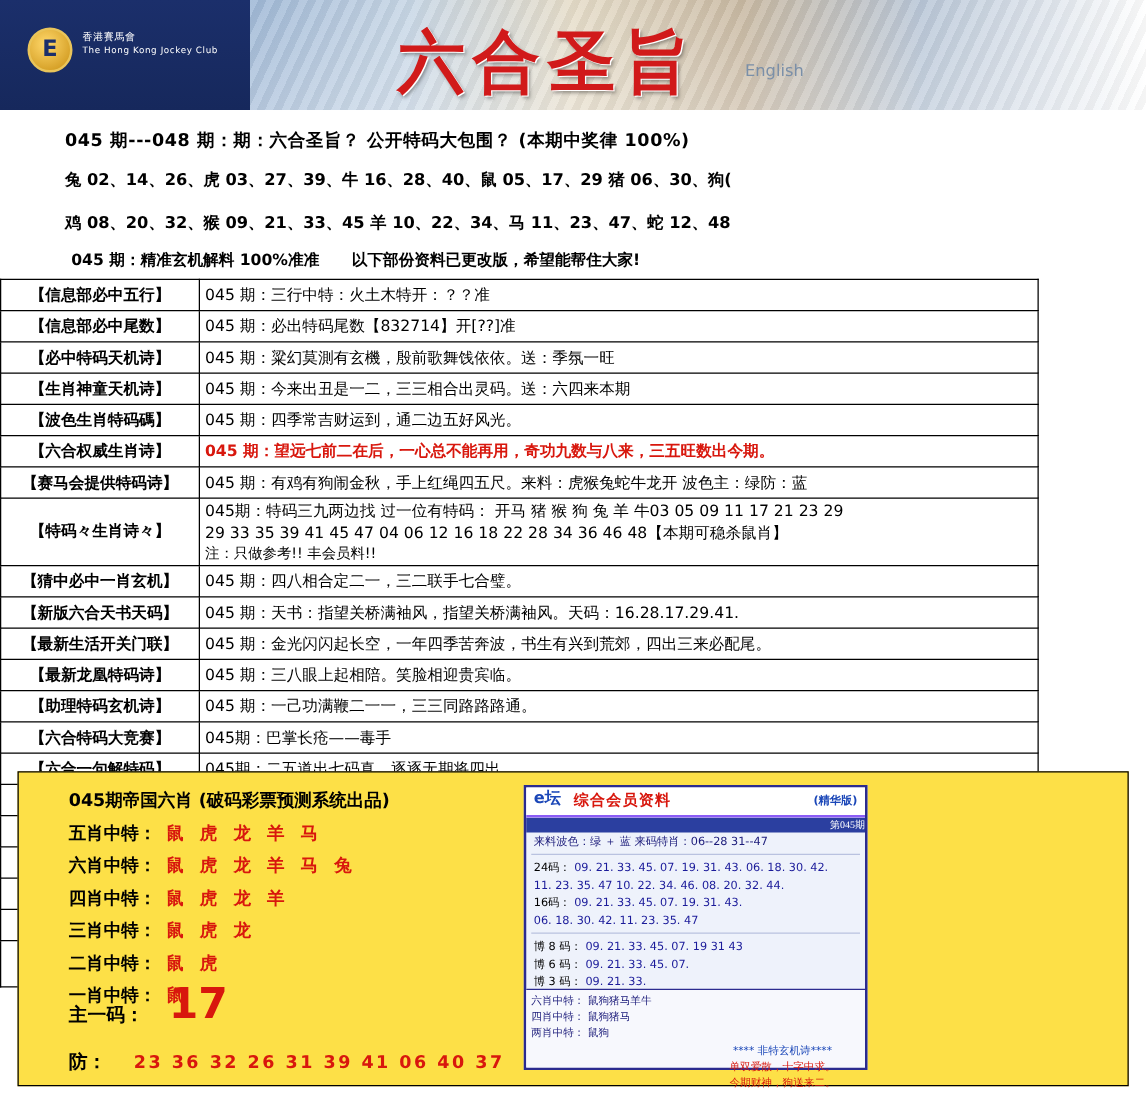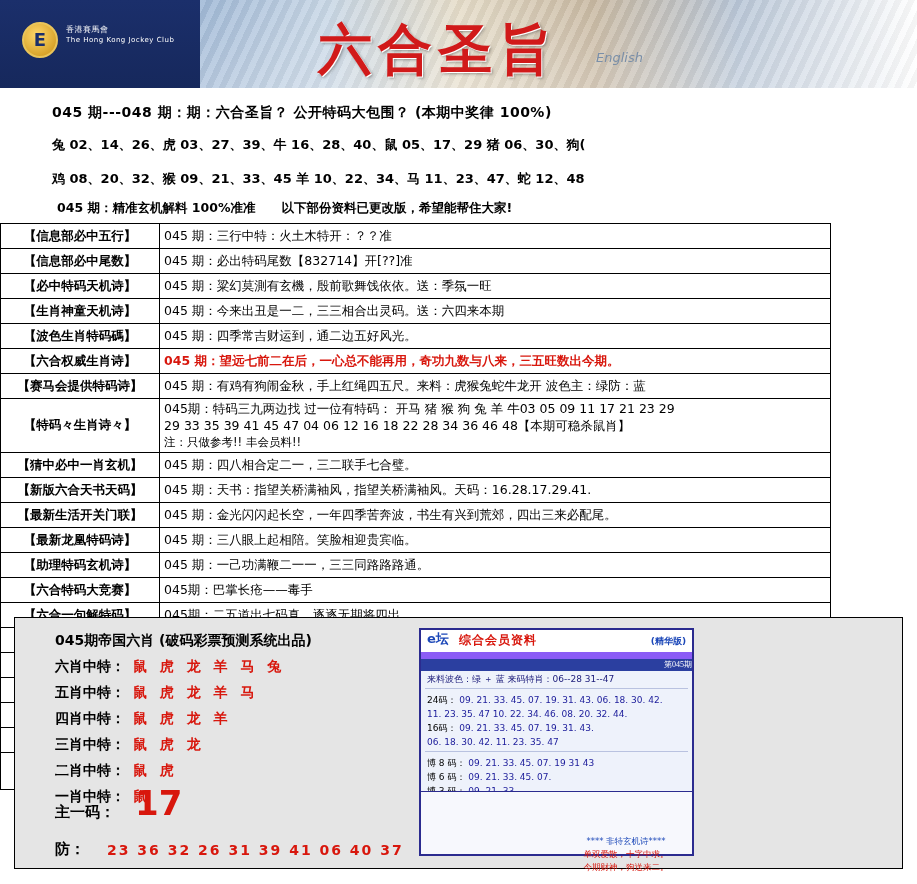--- a/index.html
+++ b/index.html
@@ -47,21 +47,21 @@
     background:repeating-linear-gradient(115deg,rgba(255,255,255,.12) 0 6px,rgba(0,0,0,.04) 6px 12px);
   }
   .banner-title{
     position:absolute;left:318px;top:14px;
     font-family:"DejaVu Sans","Liberation Sans",sans-serif;
     font-size:54px;font-weight:bold;color:#d11a1a;letter-spacing:6px;
     text-shadow:1px 1px 0 #fff,2px 2px 3px rgba(0,0,0,.35);
     white-space:nowrap;
   }
   .banner-english{
-    position:absolute;left:596px;top:50px;font-size:13px;color:#7a8fa8;font-style:italic;
+    position:absolute;left:596px;top:50px;font-size:13px;color:#7a8fa8;
   }
   
   .head-block{padding:6px 0 0 52px;}
   .hl{font-size:14px;font-weight:bold;margin:10px 0 0 0;letter-spacing:.5px;}
   .zodiac{font-size:13px;font-weight:bold;margin:12px 0 0 0;line-height:22px;}
   .note{font-size:12.5px;font-weight:bold;margin:10px 0 6px 5px;}
   .note .gap{display:inline-block;width:26px;}
   
   table.main{
     border-collapse:collapse;
@@ -77,39 +77,39 @@
     white-space:nowrap;
     overflow:hidden;
   }
   td.label{width:150px;font-weight:bold;text-align:center;}
   td.val{width:662px;}
   .redb{color:#d8170d;font-weight:bold;}
   .small{font-size:11.5px;}
   
   .bottom{
     position:absolute;left:14px;top:617px;width:889px;height:252px;
-    border:1px solid #000;background:#e5e5e5;box-sizing:border-box;
+    border:1px solid #000;background:#fde047;box-sizing:border-box;
   }
   .bottom-left{position:absolute;left:0;top:0;width:400px;height:250px;}
   .bl-title{font-size:14px;font-weight:bold;margin:14px 0 0 40px;}
   .rowline{margin:8px 0 0 40px;font-size:14px;font-weight:bold;white-space:nowrap;}
   .rowline .lbl{color:#000;}
   .rowline .an{color:#d8170d;margin-left:8px;letter-spacing:4px;}
   .mainnum-label{position:absolute;left:40px;top:185px;font-size:15px;font-weight:bold;}
   .mainnum{position:absolute;left:120px;top:165px;font-size:34px;font-weight:bold;color:#d8170d;}
   .fang-label{position:absolute;left:40px;top:222px;font-size:15px;font-weight:bold;}
   .fang-nums{position:absolute;left:92px;top:224px;font-size:14px;font-weight:bold;color:#d8170d;letter-spacing:2px;}
   
   .card{
     position:absolute;left:404px;top:10px;width:275px;height:228px;
     border:2px solid #2b2b8f;background:#eef2fb;box-sizing:border-box;
     font-size:9px;line-height:12px;
   }
   .card-head{
-    position:relative;height:22px;background:#ffffff;border-bottom:7px solid #8b5cf6;
+    position:relative;height:22px;background:#ffffff;border-bottom:2px solid #8b5cf6;
   }
   .card-head .ct{
     position:absolute;left:38px;top:4px;color:#d8170d;font-weight:bold;font-size:12px;letter-spacing:1px;
   }
   .card-head .ce{position:absolute;left:6px;top:3px;color:#1b47b8;font-weight:bold;font-size:13px;}
   .card-head .cj{position:absolute;right:6px;top:5px;color:#1b47b8;font-size:9px;font-weight:bold;}
   .card-bluebar{
     height:12px;background:#2b3fa0;color:#fff;font-size:8px;text-align:right;padding-right:0;line-height:12px;font-family:Liberation Serif, serif;
   }
   .card-row{padding:2px 6px 0 6px;color:#1b1b7a;}
@@ -244,24 +244,24 @@
       </td>
     </tr>
   </tbody>
 </table>
 
 <div class="bottom">
   <div class="bottom-left">
     <div class="bl-title">045期帝国六肖   (破码彩票预测系统出品)</div>
 
     <div class="rowline">
+      <span class="lbl">五肖中特：</span><span class="an">鼠 虎 龙 羊 马</span>
+    </div>
+    <div class="rowline">
       <span class="lbl">六肖中特：</span><span class="an">鼠 虎 龙 羊 马 兔</span>
-    </div>
-    <div class="rowline">
-      <span class="lbl">五肖中特：</span><span class="an">鼠 虎 龙 羊 马</span>
     </div>
     <div class="rowline">
       <span class="lbl">四肖中特：</span><span class="an">鼠 虎 龙 羊</span>
     </div>
     <div class="rowline">
       <span class="lbl">三肖中特：</span><span class="an">鼠 虎 龙</span>
     </div>
     <div class="rowline">
       <span class="lbl">二肖中特：</span><span class="an">鼠 虎</span>
     </div>
@@ -313,20 +313,25 @@
     <div class="card-row">
       <span class="k">博 3 码：</span>
       <span class="card-num">09. 21. 33.</span>
     </div>
     <div class="card-row">
       <span class="k">博 1 码：</span>
       <span class="card-num">09.</span>
     </div>
 
     <div class="card-foot">
+      <div class="cf-l">
+        <div>六肖中特：  鼠狗猪马羊牛</div>
+        <div>四肖中特：  鼠狗猪马</div>
+        <div>两肖中特：  鼠狗</div>
+      </div>
       <div class="cf-r">
         <div class="stars">****    非特玄机诗****</div>
         <div>单双爱散，十字中求。</div>
         <div>今期财神，狗送来二。</div>
       </div>
     </div>
   </div>
 </div>
 
 </body></html>

